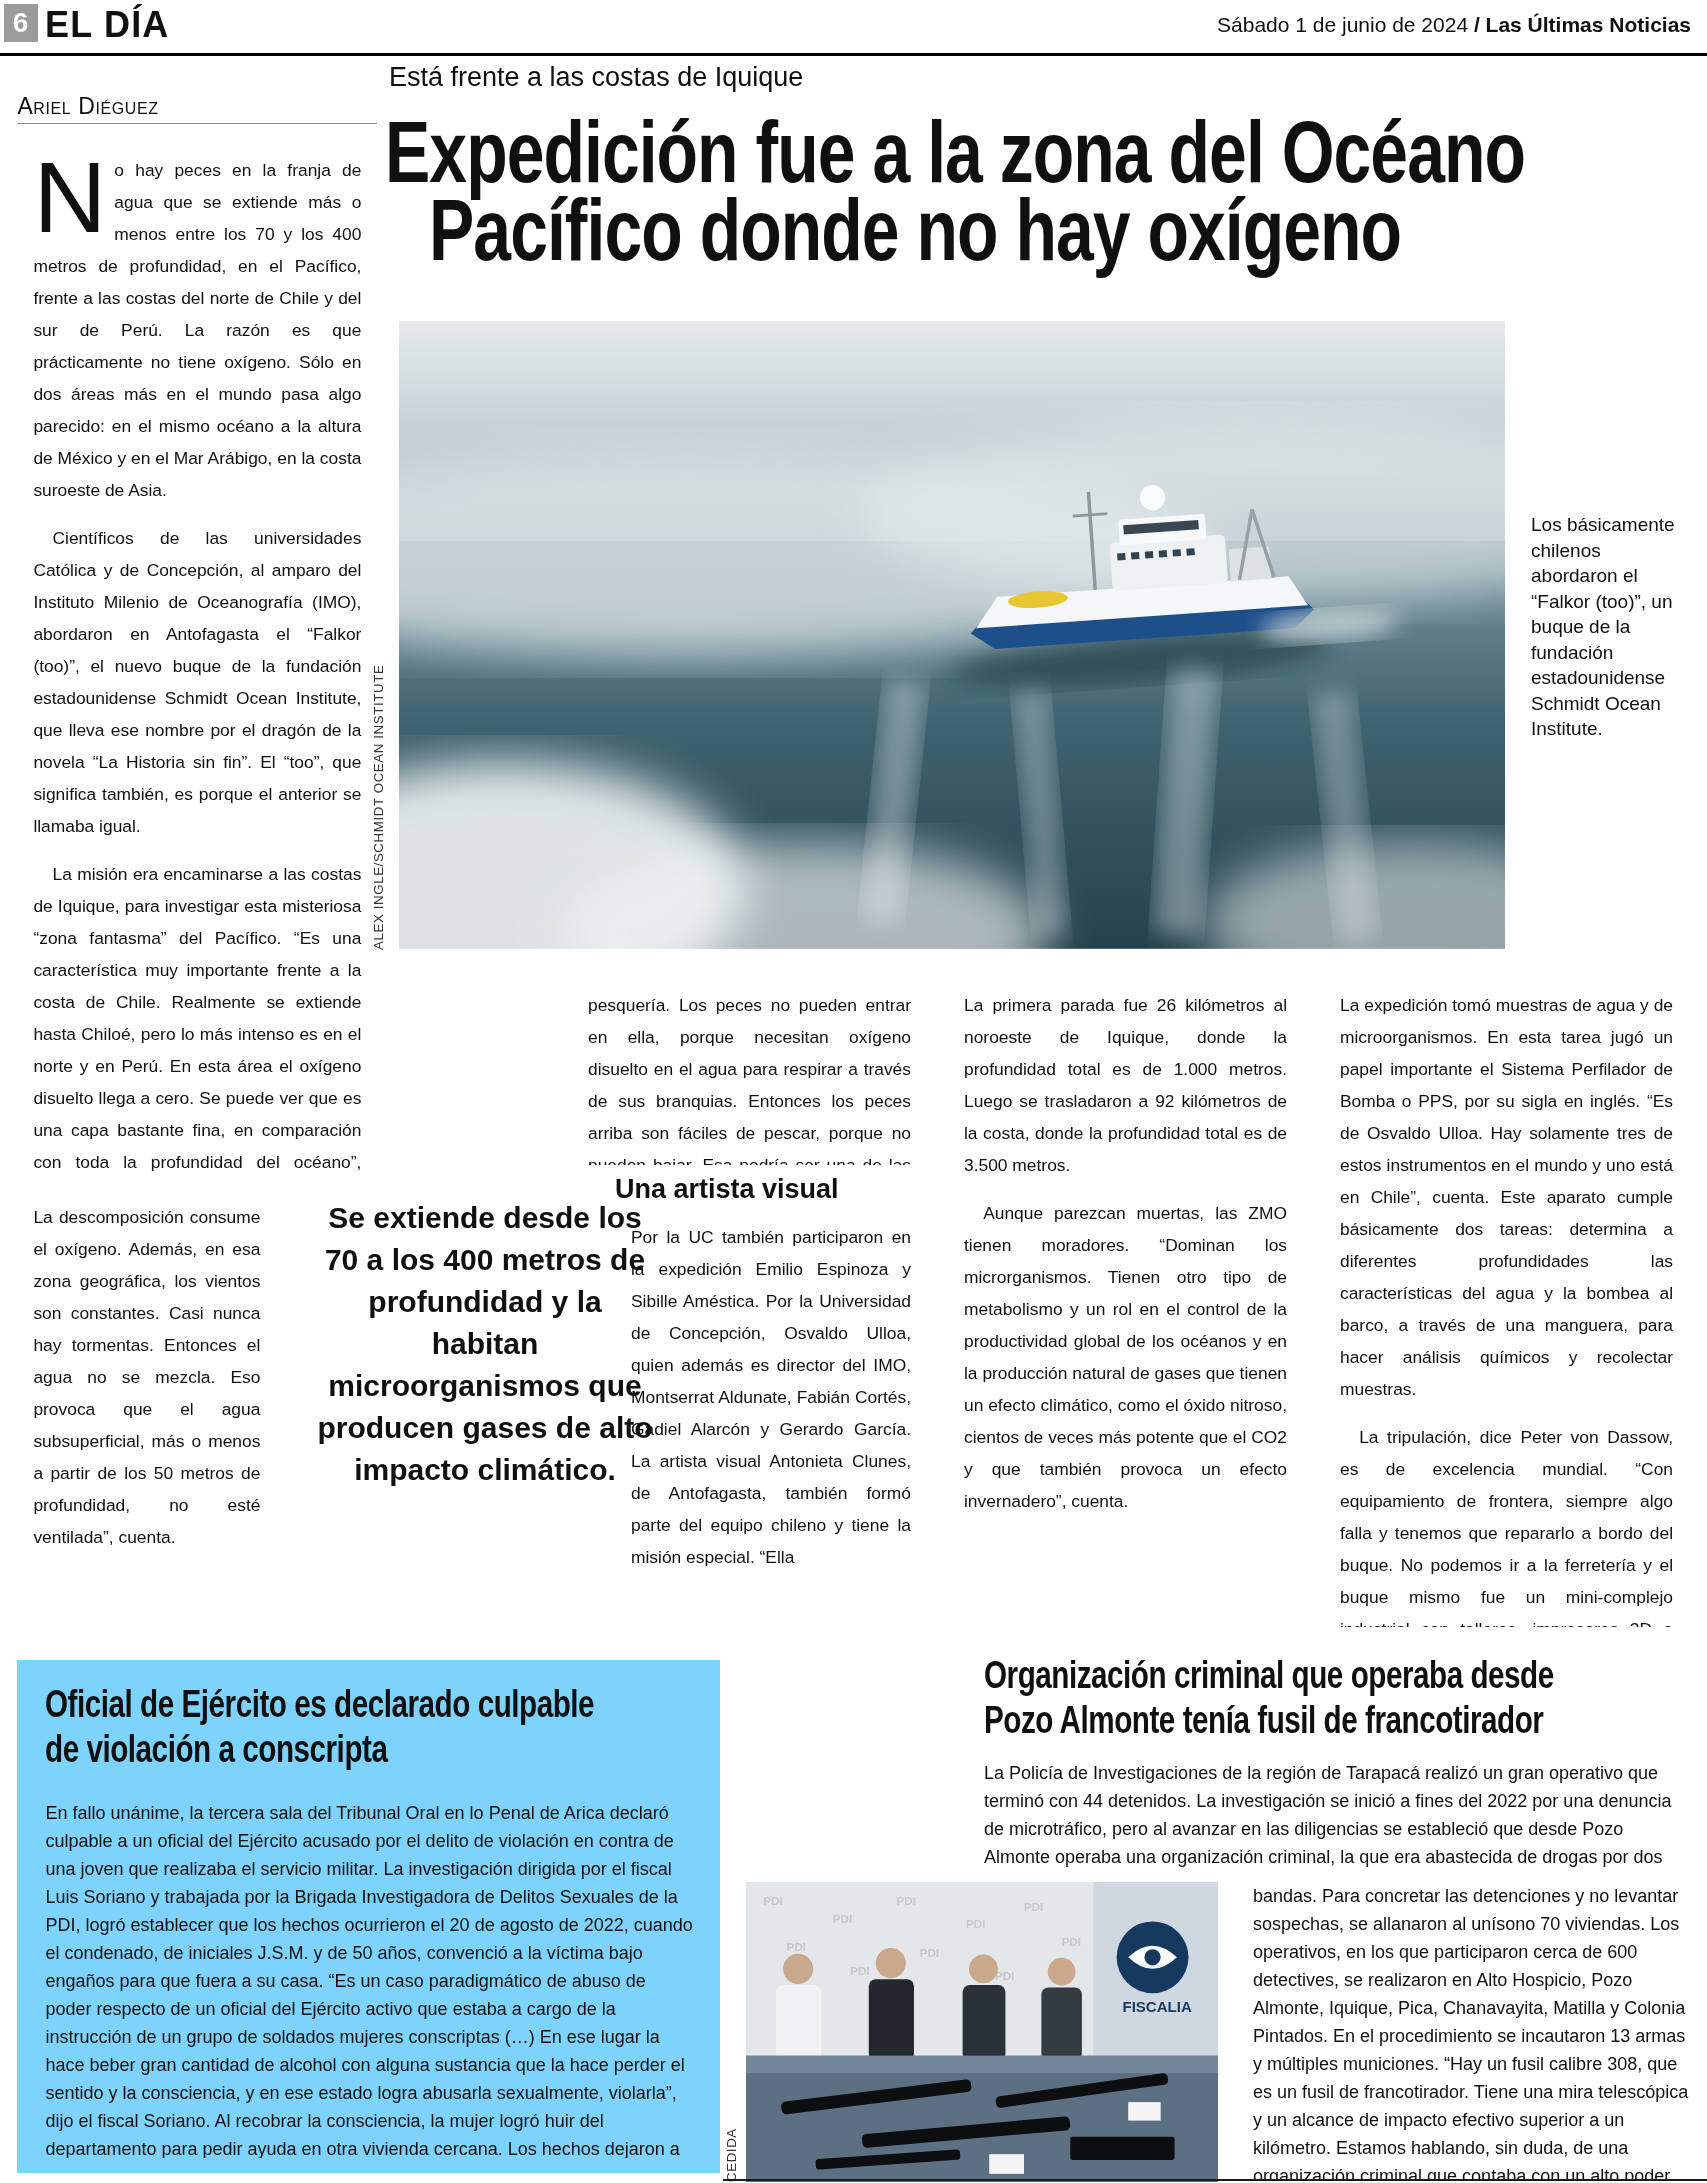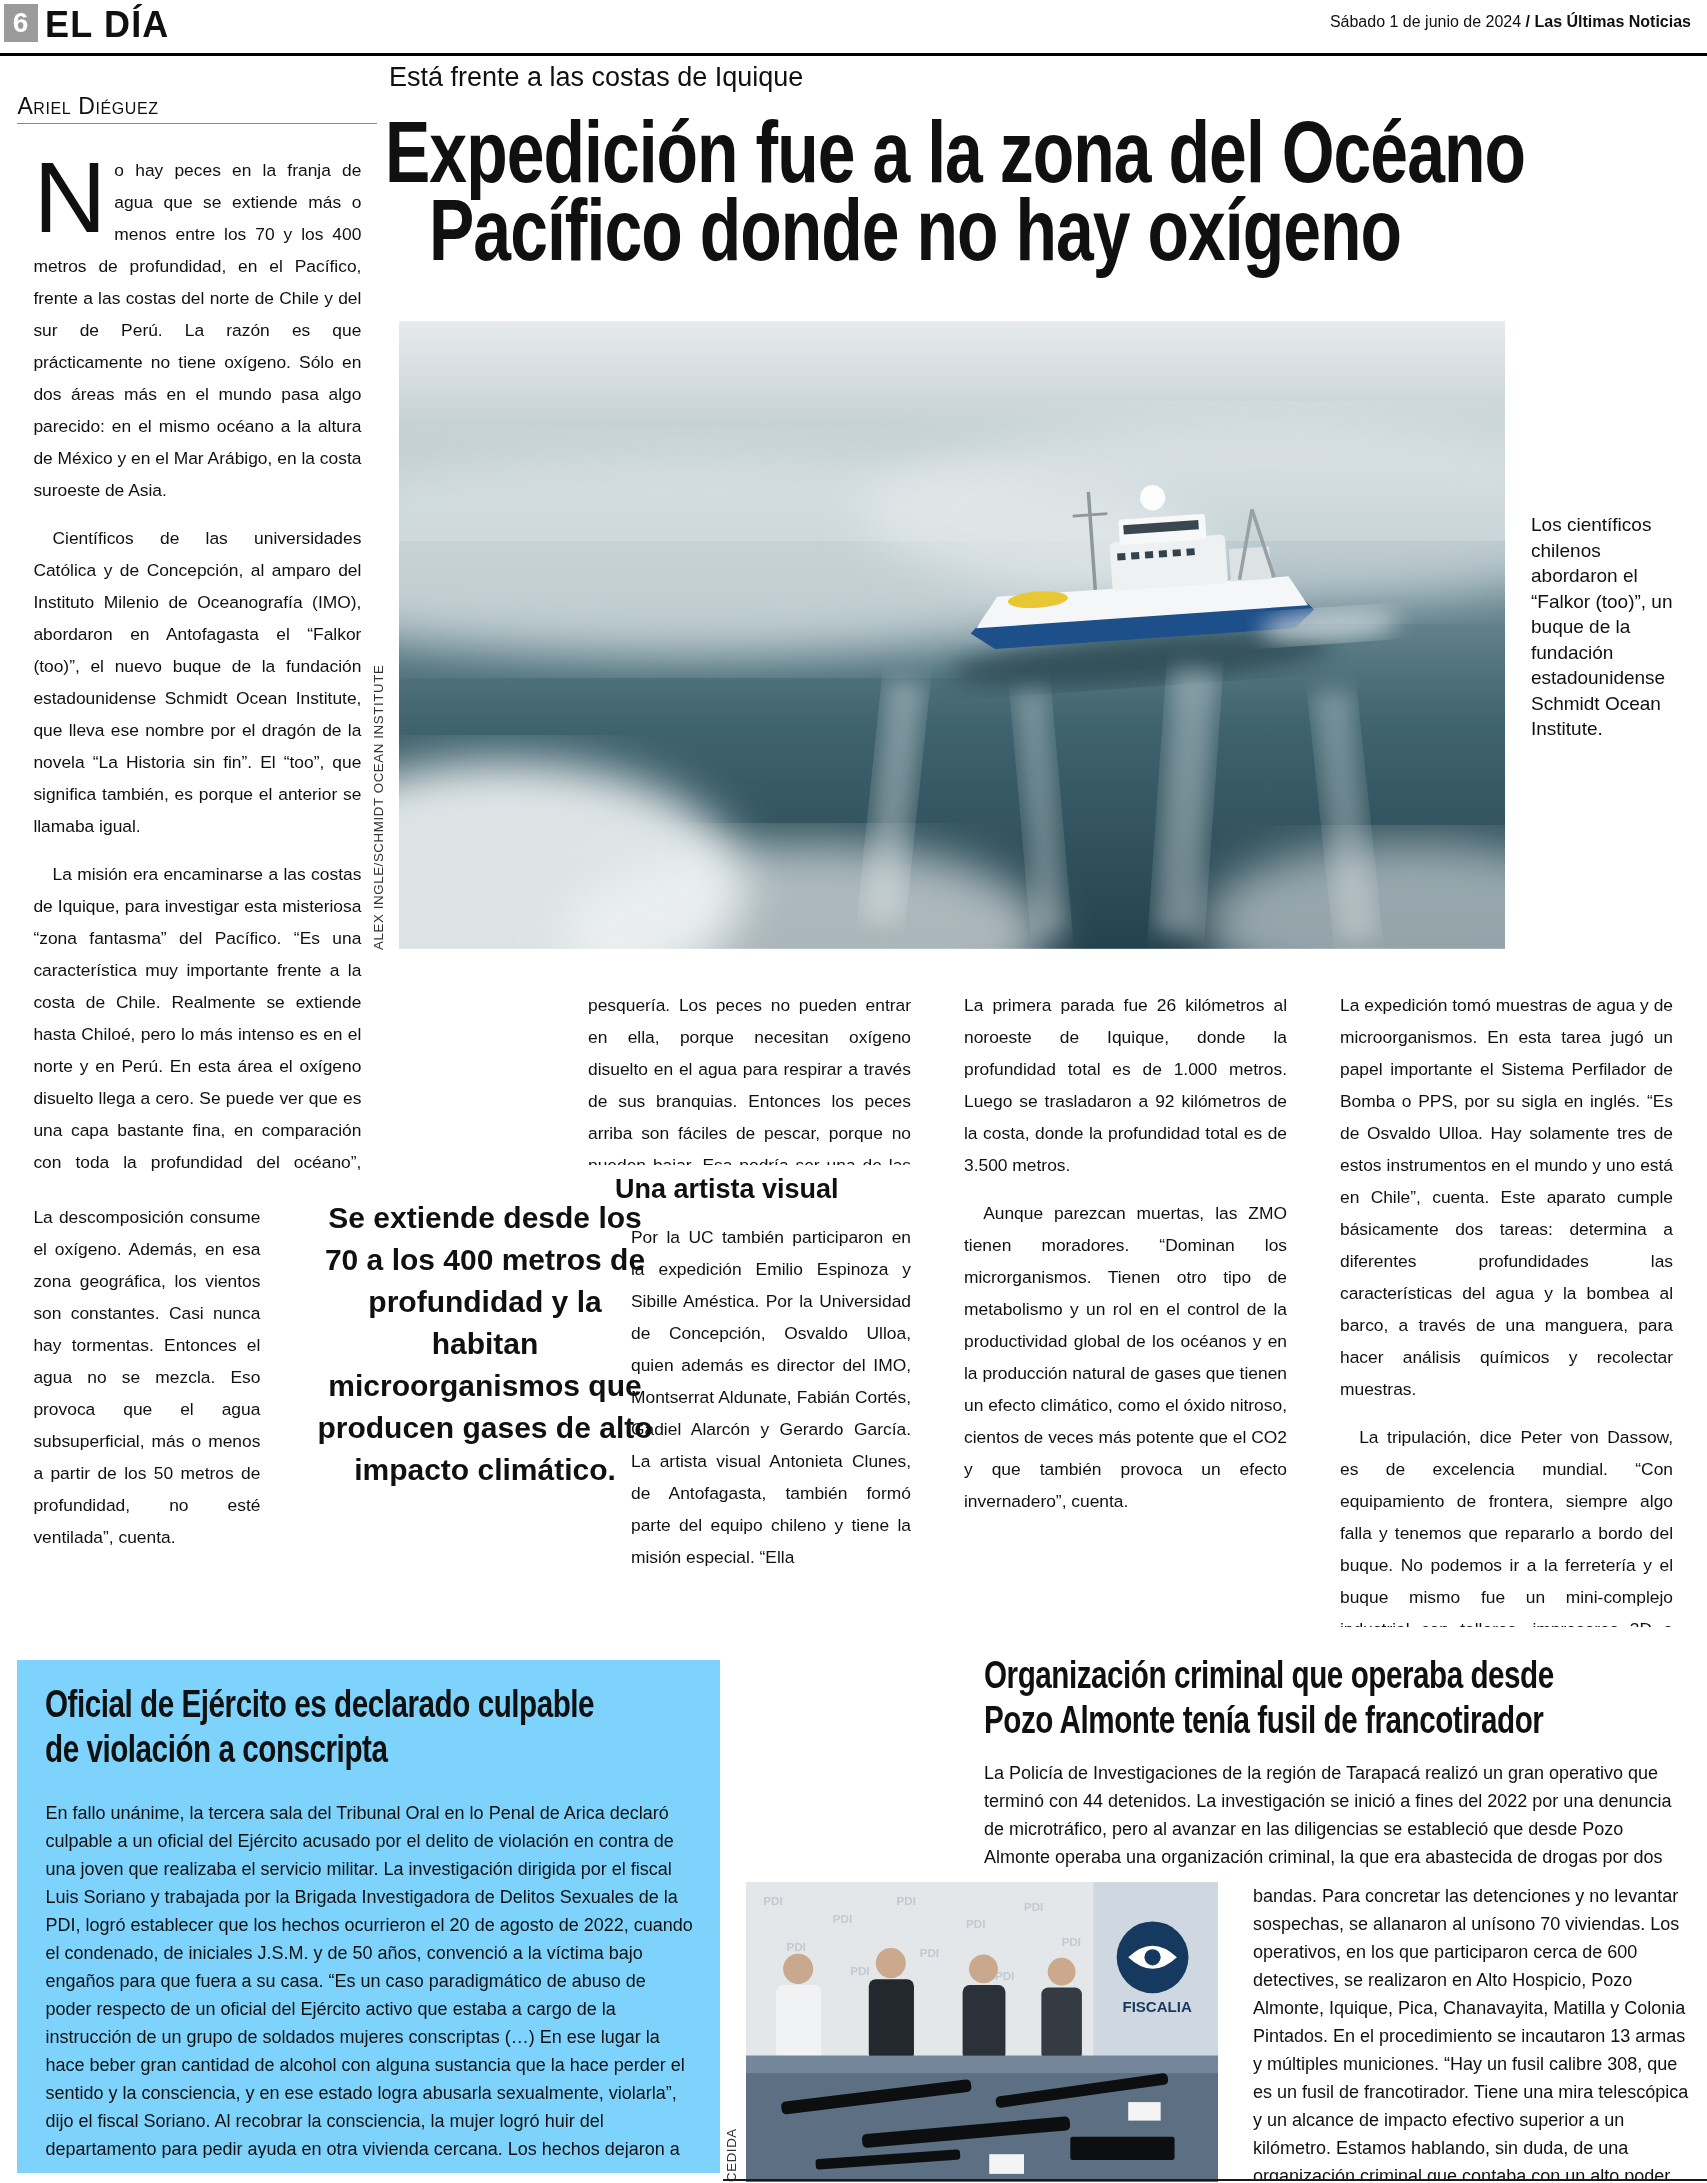--- a/index.html
+++ b/index.html
@@ -3,21 +3,21 @@
 <meta charset="utf-8">
 <style>
   html,body{margin:0;padding:0;background:#e0e0e0;}
   .page{position:relative;width:1707px;height:2183px;background:#ffffff;overflow:hidden;
         font-family:"Liberation Sans",sans-serif;color:#101010;}
   .abs{position:absolute;}
   
   .pagenum{background:#9b9b9b;color:#fff;font-weight:bold;font-size:28px;
            display:flex;align-items:center;justify-content:center;}
   .masthead{font-size:36px;font-weight:bold;letter-spacing:1.2px;}
-  .dateline{font-size:16px;white-space:nowrap;}
+  .dateline{font-size:21px;white-space:nowrap;}
   .dateline b{font-weight:bold;}
   .toprule{background:#000;}
   
   .kicker{font-size:27px;}
   .cond{display:inline-block;transform:scaleX(0.78);transform-origin:0 0;white-space:nowrap;}
   .headline{font-size:87px;font-weight:bold;line-height:1;letter-spacing:-1.2px;}
   .byline{font-size:23px;font-variant:small-caps;letter-spacing:0.6px;}
   .byrule{background:#888;height:1.2px;}
   
   .body{font-size:17.4px;line-height:32px;text-align:justify;hyphens:auto;}
@@ -120,21 +120,21 @@
         <rect x="1080" y="640" width="60" height="420" opacity="0.3" filter="url(#blur18)" transform="rotate(-5 1110 850)"></rect>
         <rect x="1320" y="600" width="80" height="460" opacity="0.35" filter="url(#blur18)" transform="rotate(4 1360 830)"></rect>
         <rect x="1600" y="640" width="70" height="430" opacity="0.3" filter="url(#blur18)" transform="rotate(-6 1635 855)"></rect>
         <ellipse cx="1750" cy="1040" rx="360" ry="140" opacity="0.55" filter="url(#blur40)"></ellipse>
       </g>
     </svg>
   </div>
 
   <div class="abs vcredit" style="left:371px;top:665px;height:285px;">ALEX INGLE/SCHMIDT OCEAN INSTITUTE</div>
 
-  <div class="abs caption" style="left:1531px;top:512px;width:161px;">Los científicos chilenos abordaron el “Falkor (too)”, un buque de la fundación estadounidense Schmidt Ocean Institute.</div>
+  <div class="abs caption" style="left:1531px;top:512px;width:161px;">Los básicamente chilenos abordaron el “Falkor (too)”, un buque de la fundación estadounidense Schmidt Ocean Institute.</div>
 
   <div id="col1a" class="abs body clip" style="left:17.4px;top:138px;width:360px;height:1045px;">
       <p>No hay peces en la franja de agua que se extiende más o menos entre los 70 y los 400 metros de profundidad, en el Pacífico, frente a las costas del norte de Chile y del sur de Perú. La razón es que prácticamente no tiene oxígeno. Sólo en dos áreas más en el mundo pasa algo parecido: en el mismo océano a la altura de México y en el Mar Arábigo, en la costa suroeste de Asia.</p>
       <p>Científicos de las universidades Católica y de Concepción, al amparo del Instituto Milenio de Oceanografía (IMO), abordaron en Antofagasta el “Falkor (too)”, el nuevo buque de la fundación estadounidense Schmidt Ocean Institute, que lleva ese nombre por el dragón de la novela “La Historia sin fin”. El “too”, que significa también, es porque el anterior se llamaba igual.</p>
       <p>La misión era encaminarse a las costas de Iquique, para investigar esta misteriosa “zona fantasma” del Pacífico. “Es una característica muy importante frente a la costa de Chile. Realmente se extiende hasta Chiloé, pero lo más intenso es en el norte y en Perú. En esta área el oxígeno disuelto llega a cero. Se puede ver que es una capa bastante fina, en comparación con toda la profundidad del océano”, explica Peter von Dassow, doctor en Oceanografía de la Universidad de California-San Diego, profesor de la Facultad de Ciencias Biológicas de la Universidad Católica (UC) e investigador del IMO.</p>
     </div>
 
   <div class="abs body clip noindent" style="left:17.4px;top:1185px;width:259px;height:377px;">
       <p>La descomposición consume el oxígeno. Además, en esa zona geográfica, los vientos son constantes. Casi nunca hay tormentas. Entonces el agua no se mezcla. Eso provoca que el agua subsuperficial, más o menos a partir de los 50 metros de profundidad, no esté ventilada”, cuenta.</p>
       <p>Así se forma esta fascinante capa conocida como ZMO, Zona Mínima de Oxígeno, que tiene sus consecuencias. “Una es para la</p>

